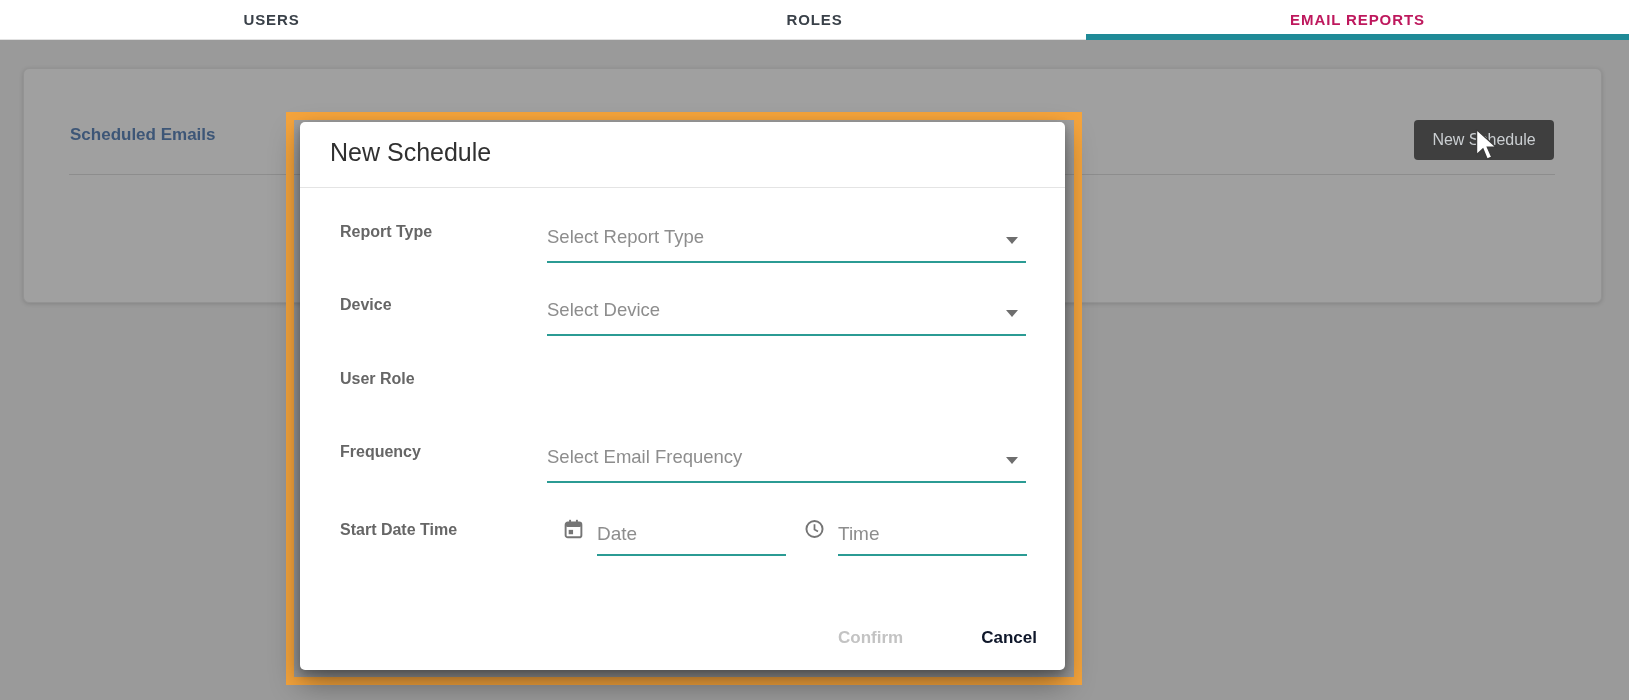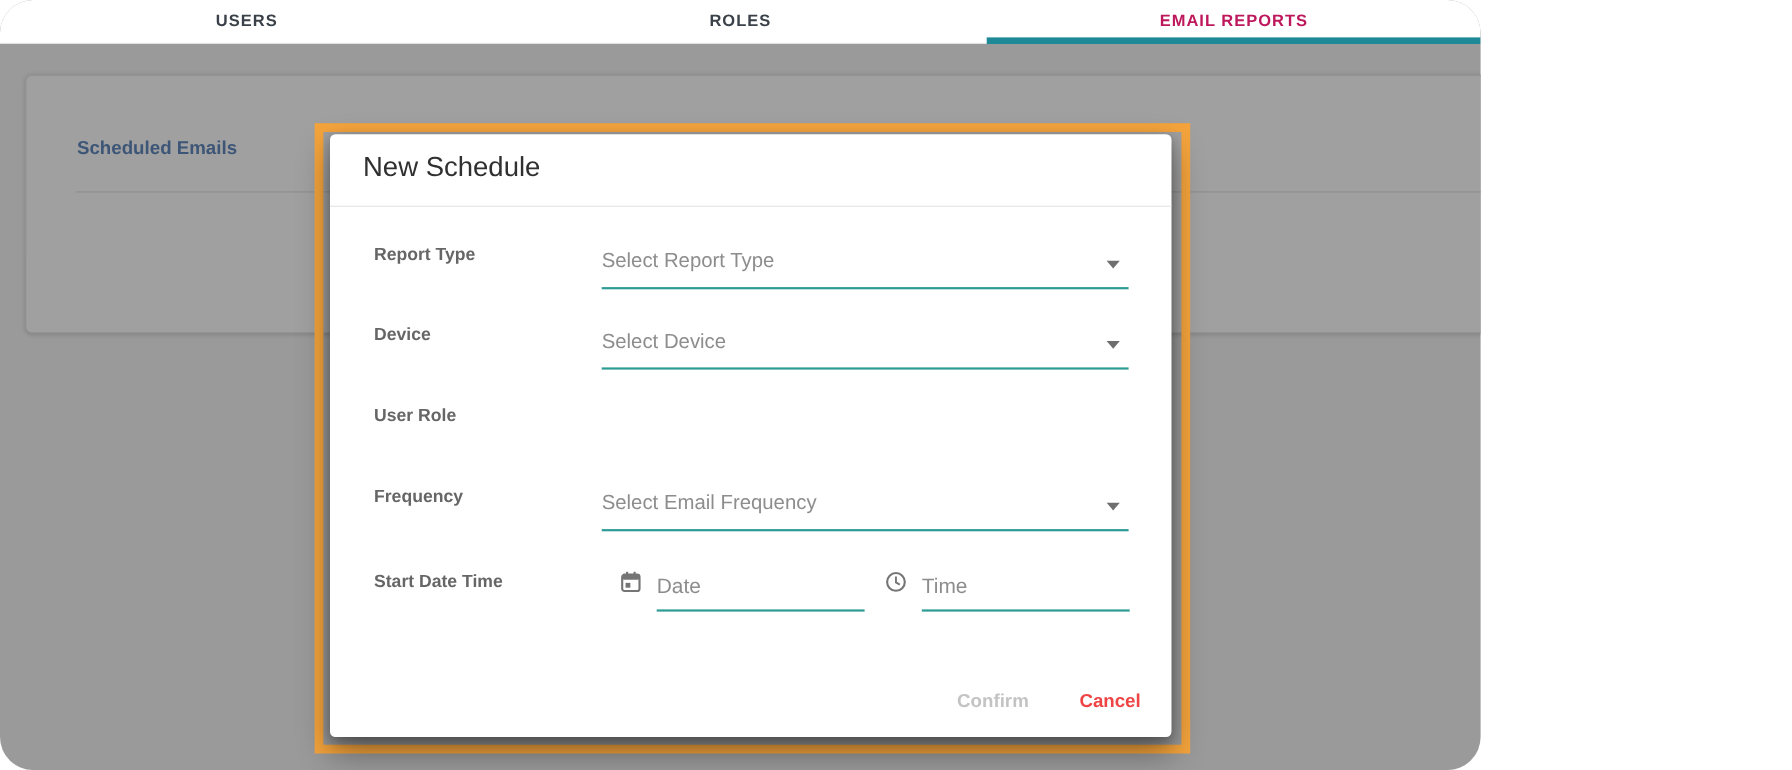--- a/index.html
+++ b/index.html
@@ -1,21 +1,20 @@
 <!DOCTYPE html>
 <html><head>
 <meta charset="utf-8">
 <style>
   * { box-sizing: border-box; margin: 0; padding: 0; }
   html,body { background:#ffffff; }
   .stage {
-    position: relative; width: 1346px; height: 700px;
+    position: relative; width: 1629px; height: 700px;
     background: #9a9a9a; overflow: hidden;
     font-family: "Liberation Sans", sans-serif;
-    border-radius: 30px;
   }
   
   .tabbar {
     position: absolute; left:0; top:0; width:100%; height:40px;
     background:#ffffff; border-bottom:1px solid #e2e2e2;
     display:flex; z-index: 2;
   }
   .tab {
     flex:1; display:flex; align-items:center; justify-content:center;
     font-size:15px; font-weight:700; letter-spacing:0.9px;
@@ -94,21 +93,21 @@
   .row-icon { position:absolute; top:396px; width:21px; height:22px; }
   .footer {
     position:absolute; right:28px; top:506px; display:flex; gap:46px;
     align-items:center;
   }
   .btn-text {
     background:none; border:none; font-family:"Liberation Sans", sans-serif;
     font-size:17px; cursor:pointer; padding:0;
   }
   .btn-confirm { color:#c3c3c3; font-weight:600; }
-  .btn-cancel  { color:#ef4444; font-weight:700; }
+  .btn-cancel  { color:#0f172a; font-weight:700;margin-left:32px; }
   
   .cursor { position:absolute; left:1474px; top:129px; z-index:50; pointer-events:none; }
 </style>
 </head>
 <body>
 
 <div class="stage">
 
   <div class="tabbar">
     <div class="tab">

